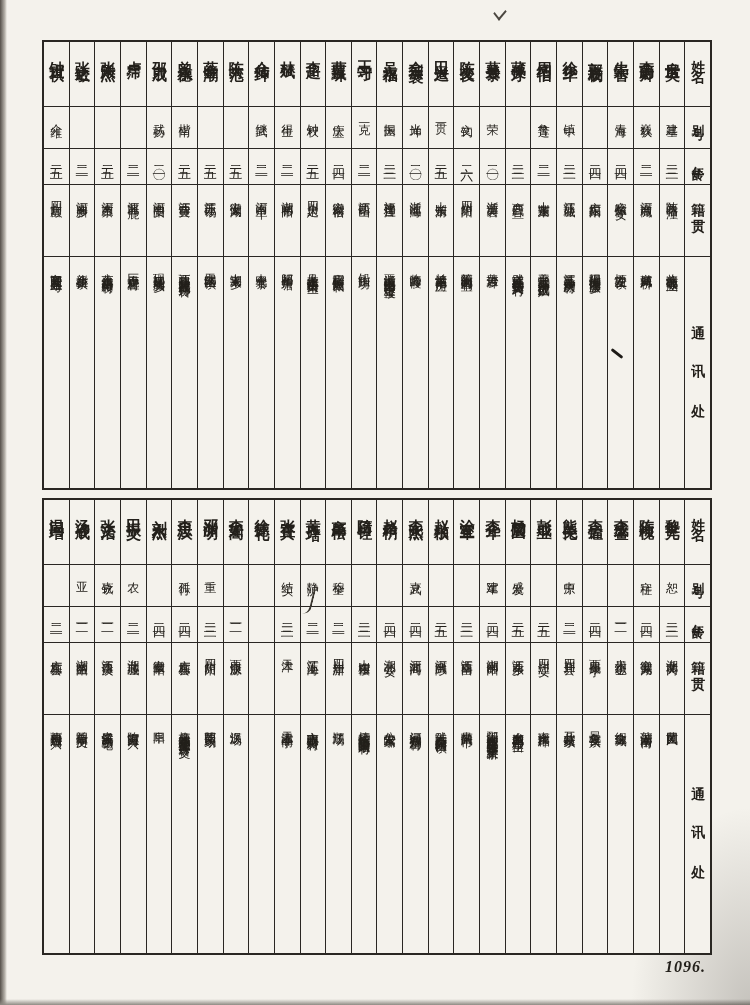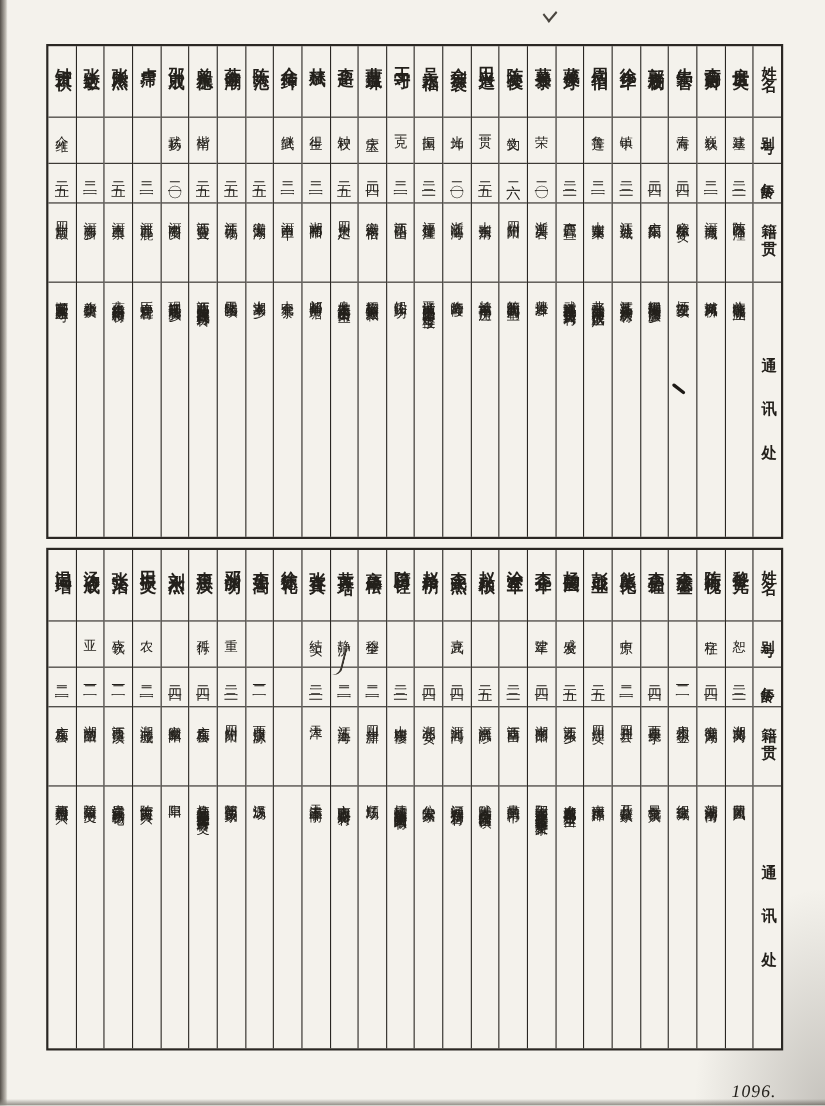--- a/index.html
+++ b/index.html
@@ -70,23 +70,24 @@
   .header-col .cell{justify-content:center;}
   .header-col .vtext{font-size:14px;font-weight:700;}
   .header-col .c-name .vtext{letter-spacing:10px;}
   .header-col .c-alias .vtext{font-size:12.5px;letter-spacing:4px;}
   .header-col .c-age .vtext{font-size:12.5px;letter-spacing:2px;}
   .header-col .c-native .vtext{letter-spacing:16px;}
   .header-col .c-addr{align-items:center;padding-top:0;}
   .header-col .c-addr .vtext{letter-spacing:40px;font-size:14px;}
 
   .page-number{
-    position:absolute;right:44px;top:984px;
+    position:absolute;right:44px;top:958px;
     font-size:16px;font-style:italic;
     letter-spacing:1px;
+    font-weight:bold;
   }
   
   .pen-mark-1{position:absolute;left:610px;top:352px;width:14px;height:3px;background:#1d1a16;transform:rotate(38deg);border-radius:2px;}
   .pen-mark-2{position:absolute;left:301px;top:588px;width:10px;height:26px;border-right:2px solid #3a362f;border-radius:0 0 8px 0;transform:rotate(14deg);}
   .pen-mark-3{position:absolute;left:494px;top:8px;width:10px;height:7px;border-left:2px solid #4a463f;border-bottom:2px solid #4a463f;transform:rotate(-50deg) skewX(-12deg);}
 </style>
 </head>
 <body>
 
 <div class="page">

